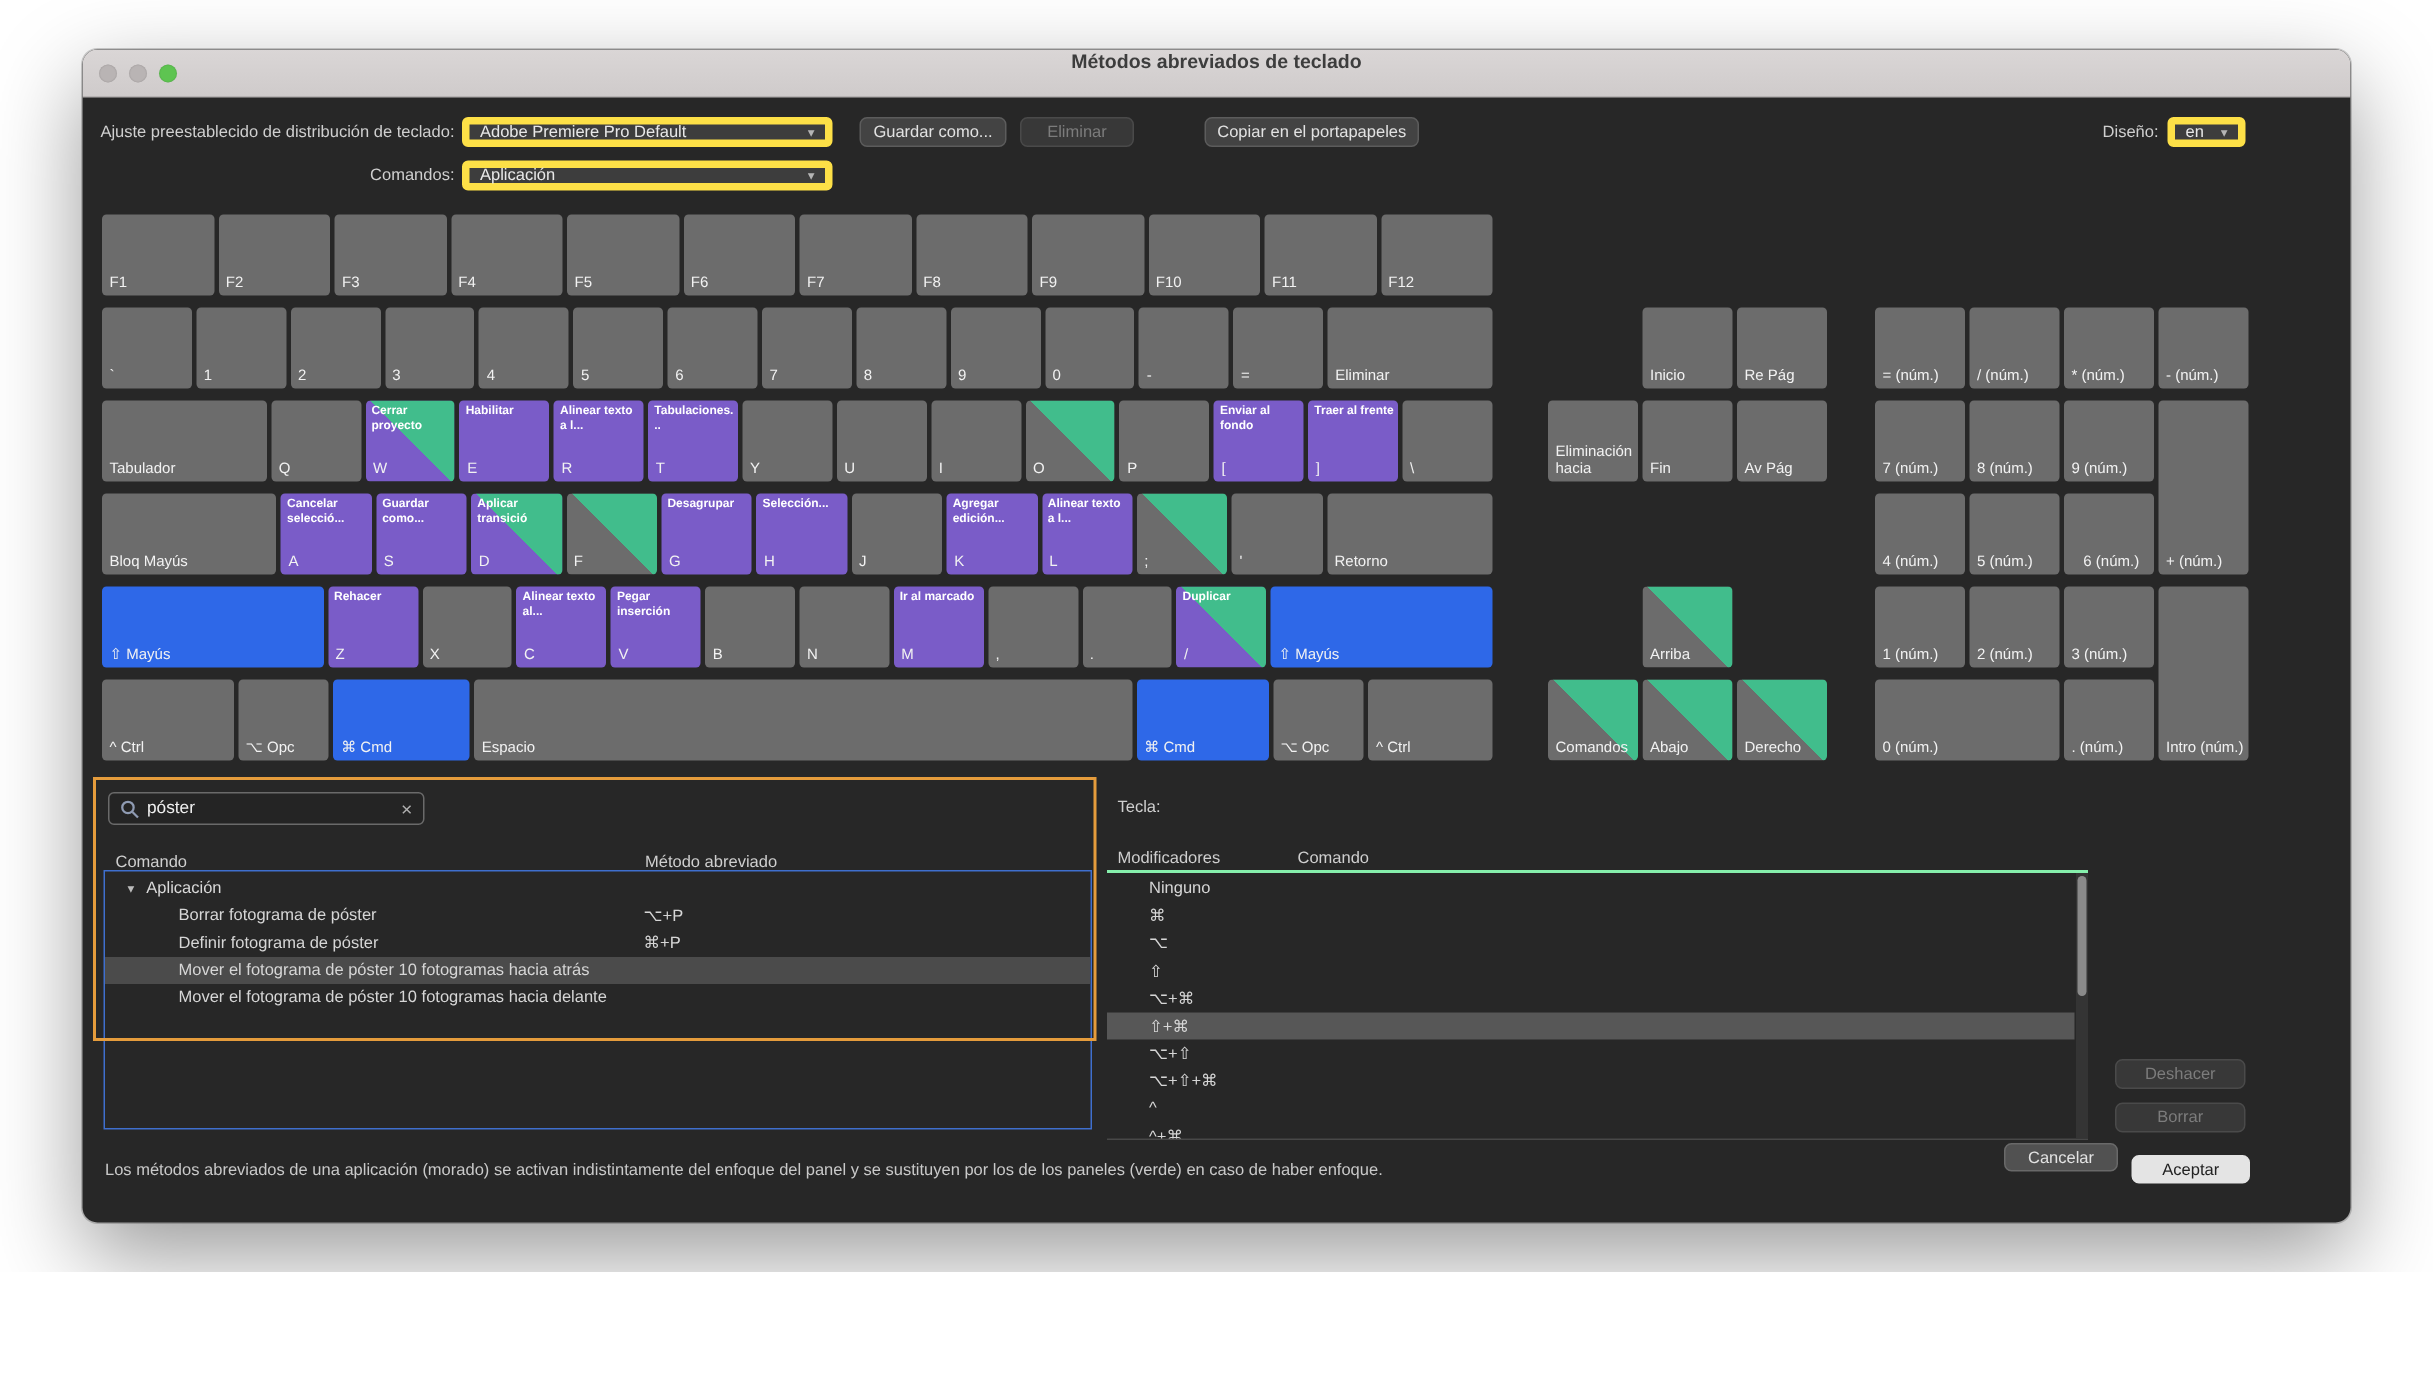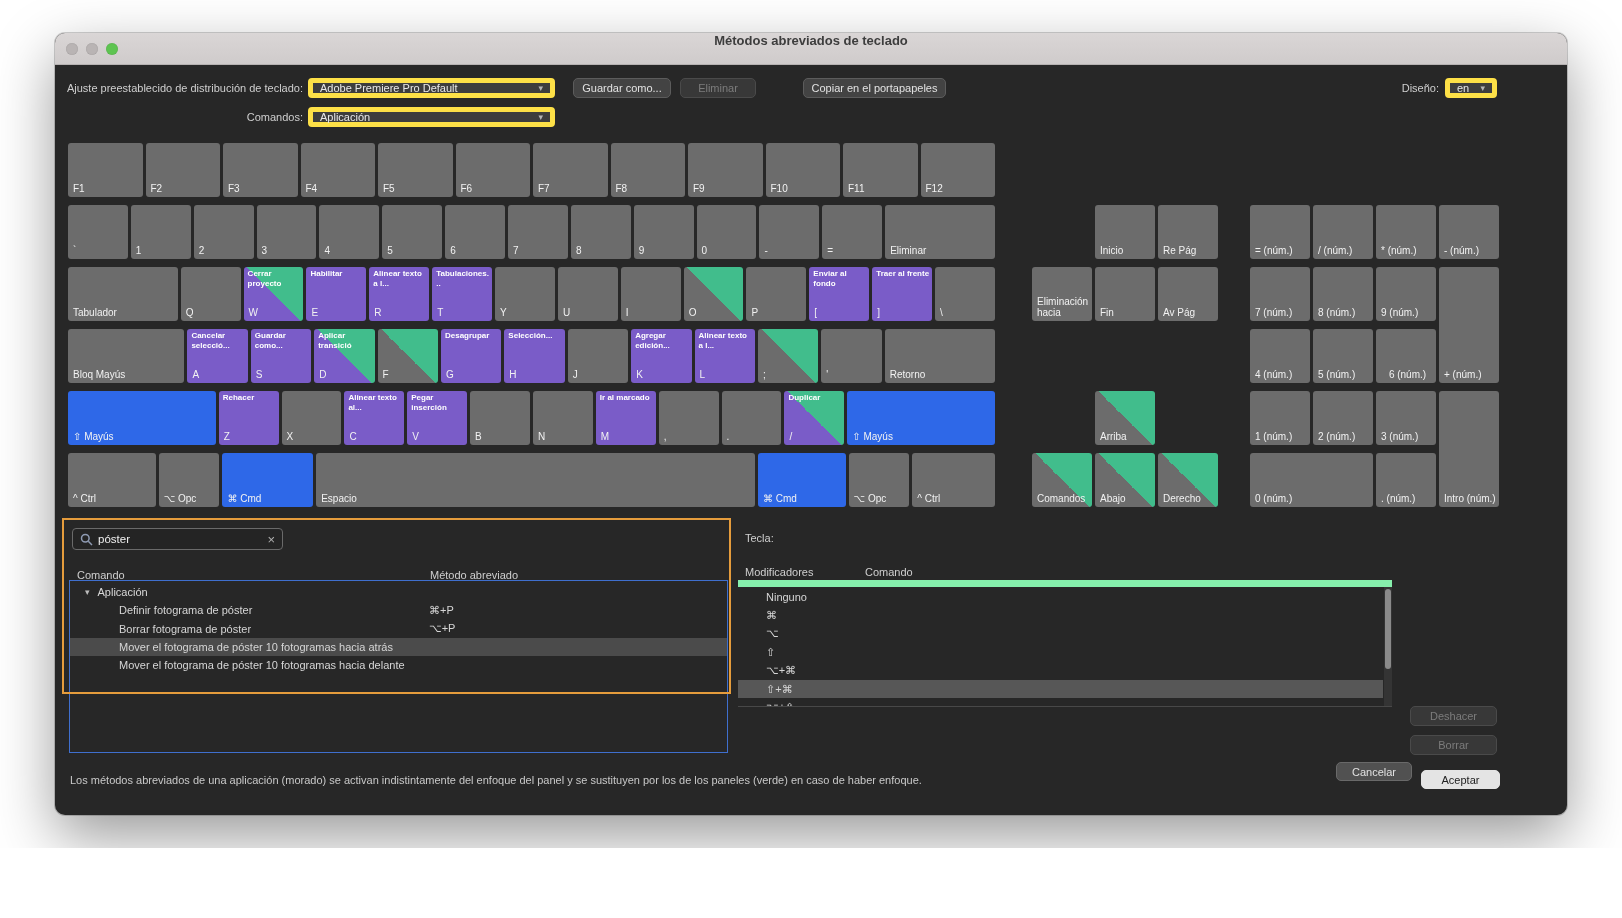--- a/index.html
+++ b/index.html
@@ -105,22 +105,22 @@
   .cmd-group { height:18px; display:flex; align-items:center; color:#d9d9d9; font-size:11px; margin-top:2px; }
   .cmd-group .chev2 { margin-left:15px; font-size:9px; color:#bcbcbc; }
   .cmd-group span + span { margin-left:8px; }
   .cmd-row { position:relative; height:18.4px; display:flex; align-items:center; color:#d6d6d6; font-size:11px; }
   .cmd-row.selected { background:#4b4b4b; }
   .cmd-name { margin-left:49px; white-space:nowrap; }
   .cmd-shortcut { position:absolute; left:359px; }
 
   
   #key-list {
-    position:absolute; left:683px; top:515px; width:654px; height:127px;
-    border-top:7px solid #86efac; border-bottom:1px solid #484848;
+    position:absolute; left:683px; top:515px; width:654px; height:180px;
+    border-top:2px solid #86efac; border-bottom:1px solid #484848;
     overflow:hidden;
   }
   #modifier-rows { margin-right:9px; padding-top:1px; }
   .mod-row { position:relative; height:18.4px; display:flex; align-items:center; color:#d6d6d6; font-size:11px; }
   .mod-row.selected { background:#575757; }
   .mod-name { margin-left:28px; white-space:nowrap; }
   .mod-cmd { position:absolute; left:127px; }
   #key-scroll-track { position:absolute; right:0; top:0; width:8px; height:100%; background:#343434; }
   #key-scroll-thumb { position:absolute; right:1px; top:2px; width:6px; height:80px; background:#8a8a8a; border-radius:3px; }
 
@@ -525,26 +525,26 @@
       <span class="col-h" id="shortcut-col-header">Método abreviado</span>
     </div>
 
     <div id="command-list">
       <div class="cmd-group">
         <span class="chev2">▾</span>
         <span>Aplicación</span>
       </div>
       <div id="command-rows">
           <div class="cmd-row">
+            <span class="cmd-name">Borrar fotograma de póster</span>
+            <span class="cmd-shortcut">⌥+P</span>
+          </div>
+          <div class="cmd-row">
             <span class="cmd-name">Definir fotograma de póster</span>
             <span class="cmd-shortcut">⌘+P</span>
-          </div>
-          <div class="cmd-row">
-            <span class="cmd-name">Borrar fotograma de póster</span>
-            <span class="cmd-shortcut">⌥+P</span>
           </div>
           <div class="cmd-row selected">
             <span class="cmd-name">Mover el fotograma de póster 10 fotogramas hacia atrás</span>
             <span class="cmd-shortcut"></span>
           </div>
           <div class="cmd-row">
             <span class="cmd-name">Mover el fotograma de póster 10 fotogramas hacia delante</span>
             <span class="cmd-shortcut"></span>
           </div>
         </div>

